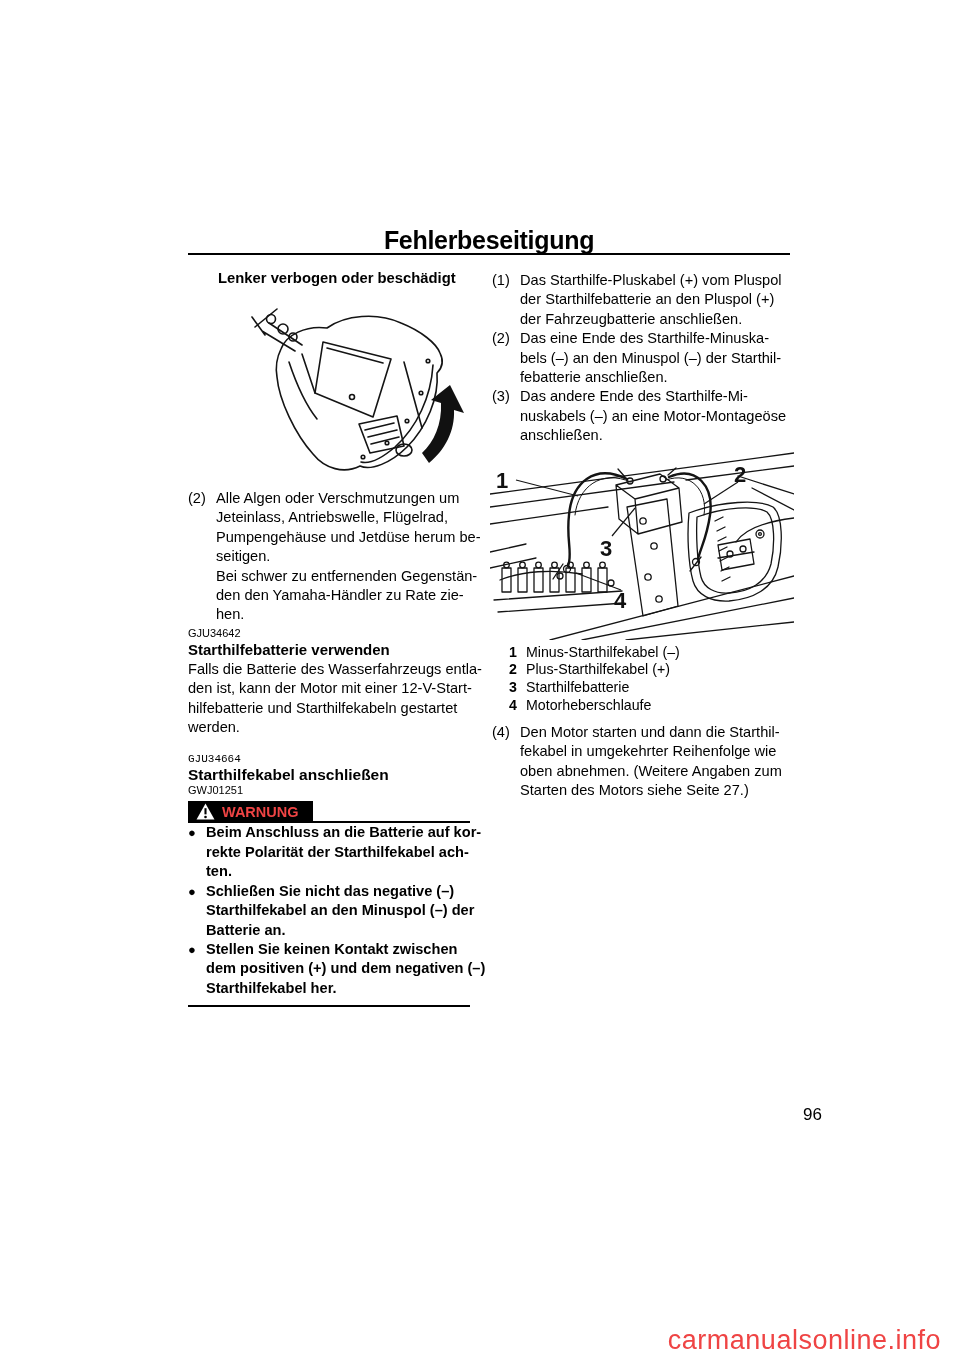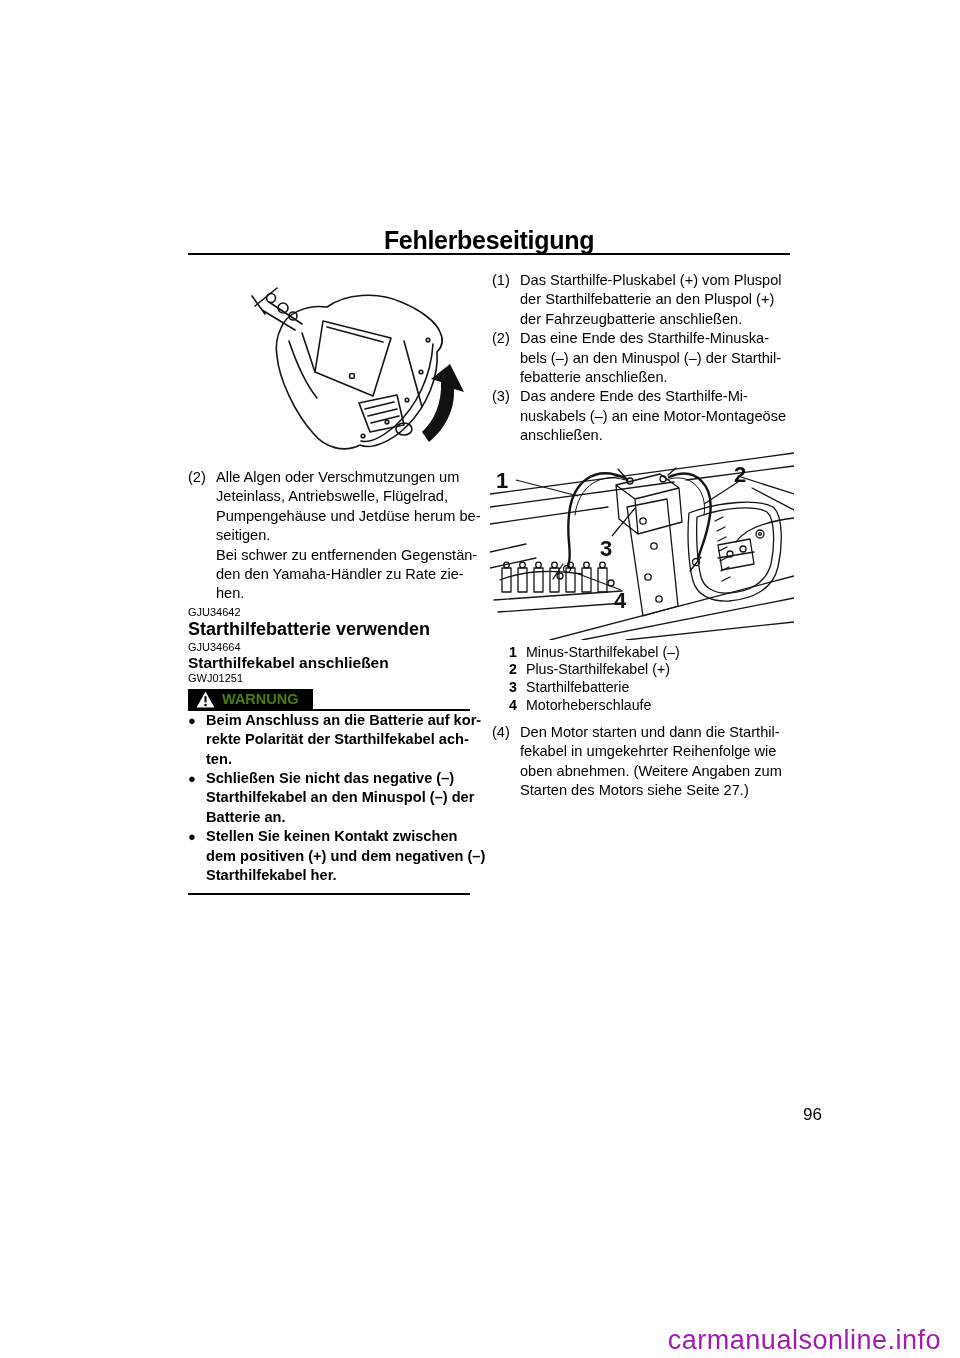--- a/index.html
+++ b/index.html
@@ -14,64 +14,65 @@
   .header-rule { position:absolute; top:253px; left:188px; width:602px; border-top:2.2px solid #000; }
 
   .col { position:absolute; top:268px; }
   .col-left  { left:188px; width:282px; }
   .col-right { left:492px; width:304px; top:271px; }
 
   .body-text { font-size:14.6px; line-height:19.4px; white-space:pre; }
   .issue-heading { font-size:14.8px; font-weight:bold; line-height:21px; }
   .code-inline { font-size:9.5px; font-weight:normal; }
   .code { font-size:11px; line-height:11px; margin-top:3px; }
-  .section-title { font-size:18px; font-weight:bold; line-height:20px; margin-top:1px; }
+  .section-title { font-size:15px; font-weight:bold; line-height:20px; margin-top:1px; }
   .sub-title { font-size:15.5px; font-weight:bold; line-height:17px; margin-top:1px; }
 
   .step { display:flex; }
   .step .marker { flex:none; width:28px; font-size:14.6px; line-height:19.4px; }
 
   .figure1 { display:block; margin:11px 0 5px 36px; }
   .figure2 { display:block; margin:2px 0 0 -2px; }
 
   .warnbox { display:flex; align-items:flex-end; margin-top:5px; }
   .warnlabel {
     flex:none; display:flex; align-items:center; gap:7px; height:21px;
-    background:#000; color:#4d7c0f; font-weight:bold; font-size:14.5px;
+    background:#000; color:#ef4444; font-weight:bold; font-size:14.5px;
     padding:0 14px 1px 8px;
   }
   .warnrule { flex:1; border-bottom:2.4px solid #000; }
   .warn-bold { font-weight:bold; margin-top:7px; }
   .bullet { display:flex; font-weight:bold; }
   .bullet .dot { flex:none; width:18px; font-size:13px; line-height:19.4px; }
   .warn-end-rule { border-top:2.4px solid #000; margin-top:7px; width:282px; }
 
   .legend { margin-top:4px; }
   .legend-row { display:flex; font-size:14.2px; line-height:17.8px; }
   .legend-row .num { flex:none; margin-left:17px; width:17px; font-weight:bold; }
   .step4 { margin-top:8px; }
 
   .page-number { position:absolute; top:1105px; left:702px; width:120px; text-align:right; font-size:17px; }
   .watermark {
     position:absolute; top:1325px; left:0; width:941px; text-align:right;
-    font-size:27px; color:#a21caf; letter-spacing:0.5px;
+    font-size:27px; color:#ef4444; letter-spacing:0.5px;
   }
   svg text { font-family:"Liberation Sans", sans-serif; }
 </style>
 </head>
 <body>
 
 <div class="page">
 
   <div class="header-title">Fehlerbeseitigung</div>
   <div class="header-rule"></div>
 
   <div class="col col-left">
 
     <div class="issue-heading" style="margin-left:30px;">
+      <div>Lenker verbogen oder beschädigt</div>
     </div>
 
     <svg class="figure1" width="246" height="184" viewBox="0 0 246 184">
       <g fill="none" stroke="#141414" stroke-width="1.6" stroke-linejoin="round" stroke-linecap="round">
         <path d="M57,49 C62,35 82,25 103,28 C121,15 153,12 177,23 C197,31 212,43 216,53 C220,61 219,67 213,73 C215,97 203,127 183,147 C167,163 147,171 136,166 C120,174 101,169 89,154 C71,134 55,100 53,77 C51,65 53,57 57,49 Z"></path>
         <path d="M209,65 C207,97 193,127 171,147 C157,159 145,164 137,162"></path>
         <path d="M99,42 L167,59 L149,117 L91,93 Z"></path>
         <path d="M103,48 L159,63"></path>
         <path d="M65,62 C73,86 81,104 93,119"></path>
         <path d="M78,54 L91,93"></path>
@@ -99,22 +100,26 @@
 Jeteinlass, Antriebswelle, Flügelrad,
 Pumpengehäuse und Jetdüse herum be-
 seitigen.
 Bei schwer zu entfernenden Gegenstän-
 den den Yamaha-Händler zu Rate zie-
 hen.</div>
     </div>
 
     <div class="code">GJU34642</div>
     <div class="section-title">Starthilfebatterie verwenden</div>
-
-    <div class="code" style="margin-top:3px;">GJU34664</div>
+    <div class="body-text">Falls die Batterie des Wasserfahrzeugs entla-
+den ist, kann der Motor mit einer 12-V-Start-
+hilfebatterie und Starthilfekabeln gestartet
+werden.</div>
+
+    <div class="code" style="margin-top:17px;font-family:Liberation Mono, monospace;">GJU34664</div>
     <div class="sub-title">Starthilfekabel anschließen</div>
     <div class="code" style="margin-top:2px;">GWJ01251</div>
 
     <div class="warnbox">
       <div class="warnlabel">
         <svg width="19" height="17" viewBox="0 0 20 18">
           <path d="M10,0.5 L19.5,17.5 L0.5,17.5 Z" fill="#ffffff"></path>
           <rect x="8.9" y="5.5" width="2.2" height="6.5" fill="#000000"></rect>
           <circle cx="10" cy="14.8" r="1.4" fill="#000000"></circle>
         </svg>

